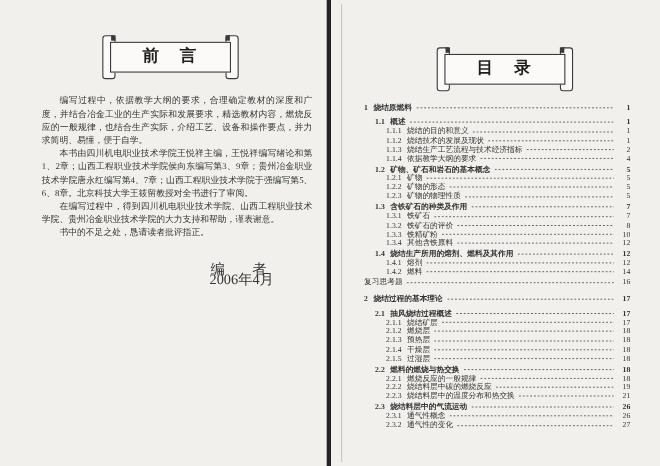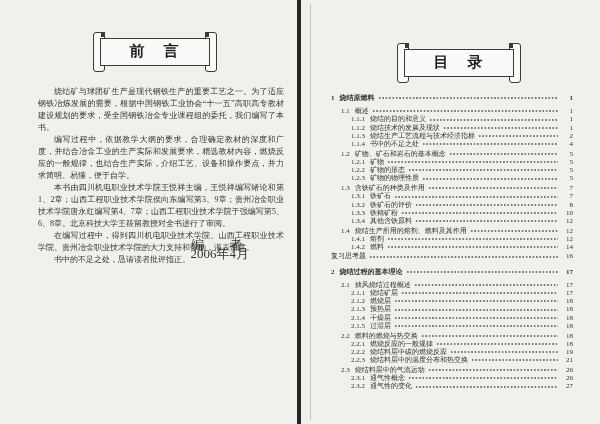--- a/index.html
+++ b/index.html
@@ -67,21 +67,21 @@
   .toc-row .toc-title{flex:0 0 auto;}
   .toc-row .dots{
     flex:1 1 auto;margin:0 3px;height:8px;align-self:flex-end;
     background-image:radial-gradient(circle,#666 0.6px,transparent 0.9px);
     background-size:3.4px 8px;background-position:0 65%;background-repeat:repeat-x;
     min-width:8px;
   }
   .toc-row .toc-page{flex:0 0 auto;min-width:12px;text-align:right;}
   .toc-row.chapter{font-weight:bold;margin-top:7px;margin-bottom:5px;}
   .toc-row.chapter:first-child{margin-top:0;}
-  .toc-row.section{font-weight:normal;padding-left:10px;margin-top:1.6px;}
+  .toc-row.section{font-weight:bold;padding-left:10px;margin-top:1.6px;}
   .toc-row.sub{padding-left:20px;}
   .toc-row.review{padding-left:0;margin-top:1px;}
 </style>
 </head>
 <body>
 
 <div class="scan">
 
   <div class="page page-left">
     <div class="banner banner-left">
@@ -89,21 +89,20 @@
           <span class="knob"></span>
         </span>
       <span class="roll r">
           <span class="knob"></span>
         </span>
       <span class="band"></span>
       <span class="banner-title">前　言</span>
     </div>
 
     <div class="preface">
-        <p>烧结矿与球团矿生产是现代钢铁生产的重要工艺之一。为了适应钢铁冶炼发展的需要，根据中国钢铁工业协会“十一五”高职高专教材建设规划的要求，受全国钢铁冶金专业课程组的委托，我们编写了本书。</p>
         <p>编写过程中，依据教学大纲的要求，合理确定教材的深度和广度，并结合冶金工业的生产实际和发展要求，精选教材内容，燃烧反应的一般规律，也结合生产实际，介绍工艺、设备和操作要点，并力求简明、易懂，便于自学。</p>
         <p>本书由四川机电职业技术学院王悦祥主编，王悦祥编写绪论和第1、2章；山西工程职业技术学院侯向东编写第3、9章；贵州冶金职业技术学院唐永红编写第4、7章；山西工程职业技术学院于强编写第5、6、8章。北京科技大学王筱留教授对全书进行了审阅。</p>
         <p>在编写过程中，得到四川机电职业技术学院、山西工程职业技术学院、贵州冶金职业技术学院的大力支持和帮助，谨表谢意。</p>
         <p>书中的不足之处，恳请读者批评指正。</p>
       </div>
 
     <div class="signature">
       <div class="sig-name">编　者</div>
       <div class="sig-date">2006年4月</div>
     </div>
@@ -149,21 +148,21 @@
           <span class="toc-page">1</span>
         </div>
         <div class="toc-row sub">
           <span class="toc-num">1.1.3</span>
           <span class="toc-title">烧结生产工艺流程与技术经济指标</span>
           <span class="dots"></span>
           <span class="toc-page">2</span>
         </div>
         <div class="toc-row sub">
           <span class="toc-num">1.1.4</span>
-          <span class="toc-title">书中的不足之处</span>
+          <span class="toc-title">依据教学大纲的要求</span>
           <span class="dots"></span>
           <span class="toc-page">4</span>
         </div>
         <div class="toc-row section">
           <span class="toc-num">1.2</span>
           <span class="toc-title">矿物、矿石和岩石的基本概念</span>
           <span class="dots"></span>
           <span class="toc-page">5</span>
         </div>
         <div class="toc-row sub">

